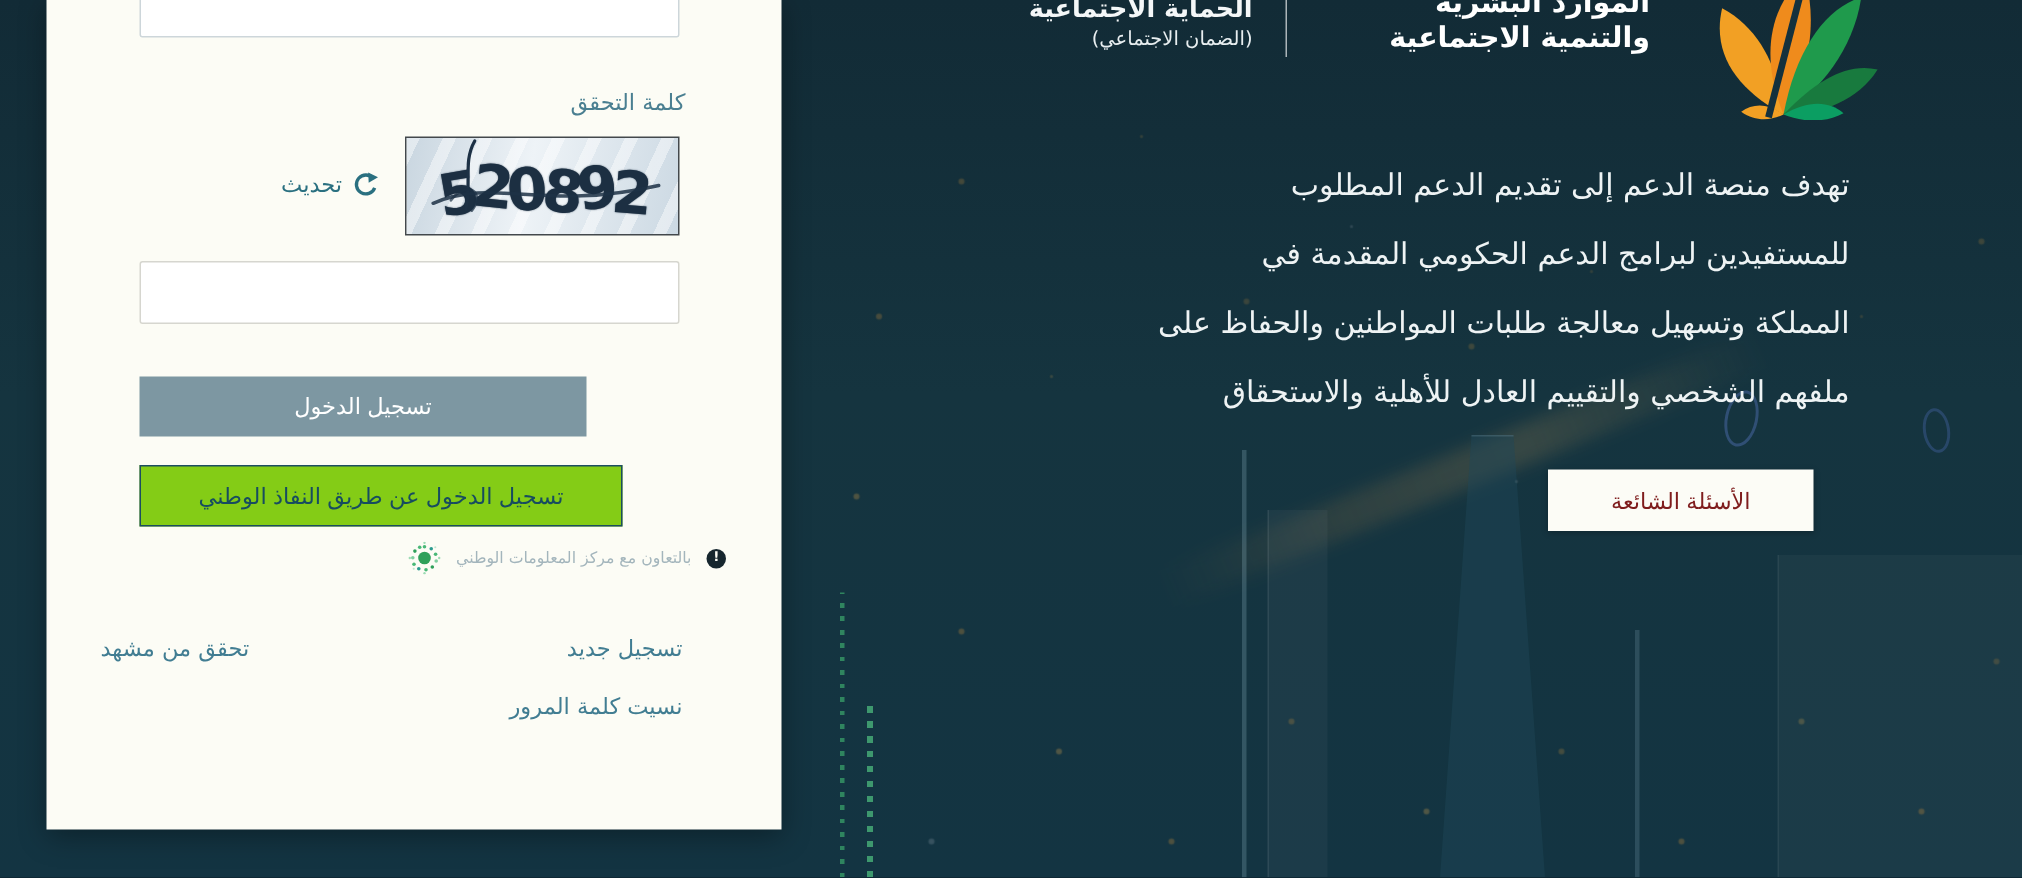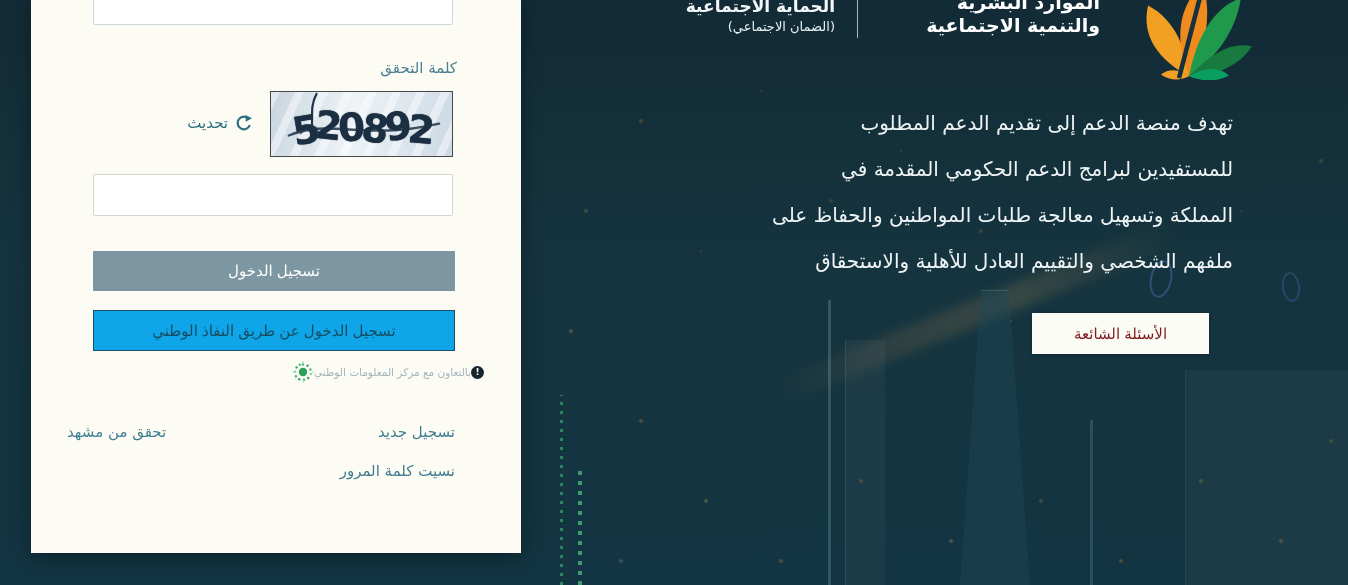--- a/index.html
+++ b/index.html
@@ -64,26 +64,26 @@
            background:linear-gradient(100deg,#c9d6e0 0%,#eef3f7 45%,#ccd9e3 100%);overflow:hidden;}
   .captcha .stripes{position:absolute;inset:0;
            background:repeating-linear-gradient(115deg,rgba(255,255,255,.45) 0 8px,transparent 8px 22px);}
   .captcha .digits{position:absolute;inset:0;display:flex;align-items:center;justify-content:center;
            font-weight:bold;font-size:39px;color:#1c2f42;letter-spacing:-4px;padding-top:6px;
            text-shadow:0 0 1px rgba(28,47,66,.9);}
   .captcha .digits span{display:inline-block;}
   .captcha svg{position:absolute;inset:0;}
   .refresh{position:absolute;right:269px;top:114px;display:flex;direction:rtl;align-items:center;gap:6px;
            color:#2a7080;font-size:15px;cursor:pointer;}
-  .btn-login{position:absolute;left:62px;top:251px;width:362px;height:40px;background:#7d97a2;border:none;
+  .btn-login{position:absolute;left:62px;top:251px;width:298px;height:40px;background:#7d97a2;border:none;
              color:#ffffff;font-size:15px;display:flex;align-items:center;justify-content:center;cursor:pointer;direction:rtl;}
-  .btn-nafath{position:absolute;left:62px;top:310px;width:362px;height:41px;background:#0ea5e9;
+  .btn-nafath{position:absolute;left:62px;top:310px;width:322px;height:41px;background:#84cc16;
               border:1px solid #1c4d60;color:#174c60;font-size:15px;display:flex;align-items:center;
               justify-content:center;cursor:pointer;direction:rtl;}
-  .nic-row{position:absolute;right:37px;top:361px;display:flex;align-items:center;gap:0;}
+  .nic-row{position:absolute;right:37px;top:361px;display:flex;align-items:center;gap:10px;}
   .nic-row .txt{color:#a3b5bc;font-size:10.5px;direction:rtl;white-space:nowrap;}
   .info-dot{width:13px;height:13px;border-radius:50%;background:#16262e;color:#fcfcf5;font-size:9px;
             font-weight:bold;display:flex;align-items:center;justify-content:center;line-height:1;}
   .plink{position:absolute;color:#417d92;font-size:15px;direction:rtl;cursor:pointer;}
   .lnk-register{right:66px;top:423px;}
   .lnk-verify{left:36px;top:423px;}
   .lnk-forgot{right:66px;top:462px;}
 </style>
 </head>
 <body>

